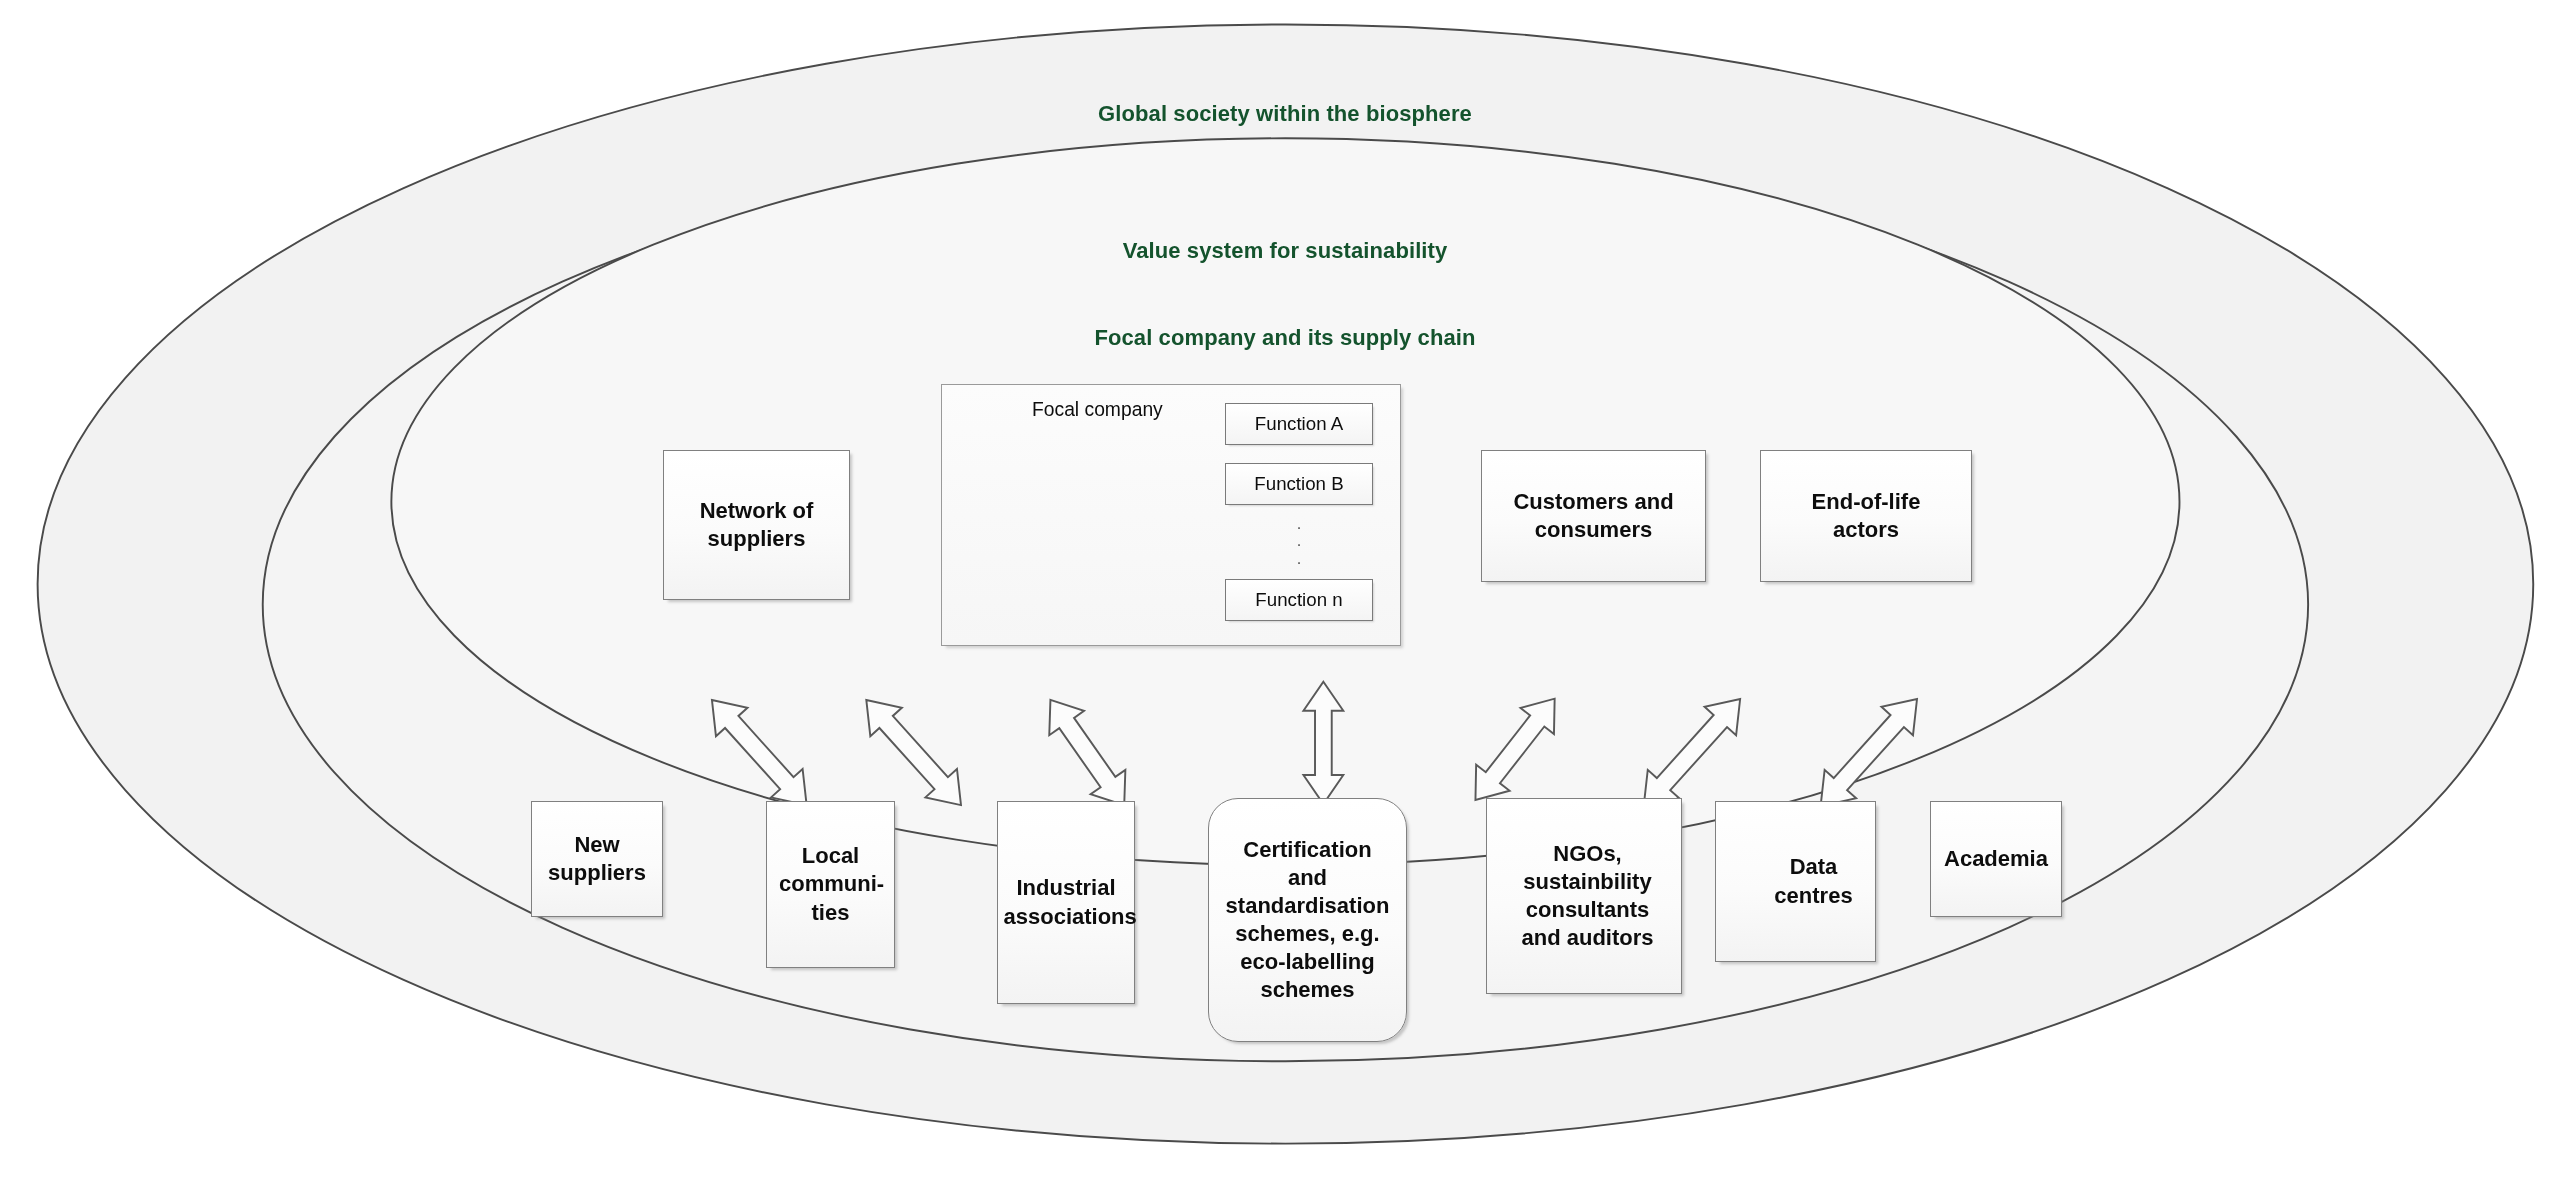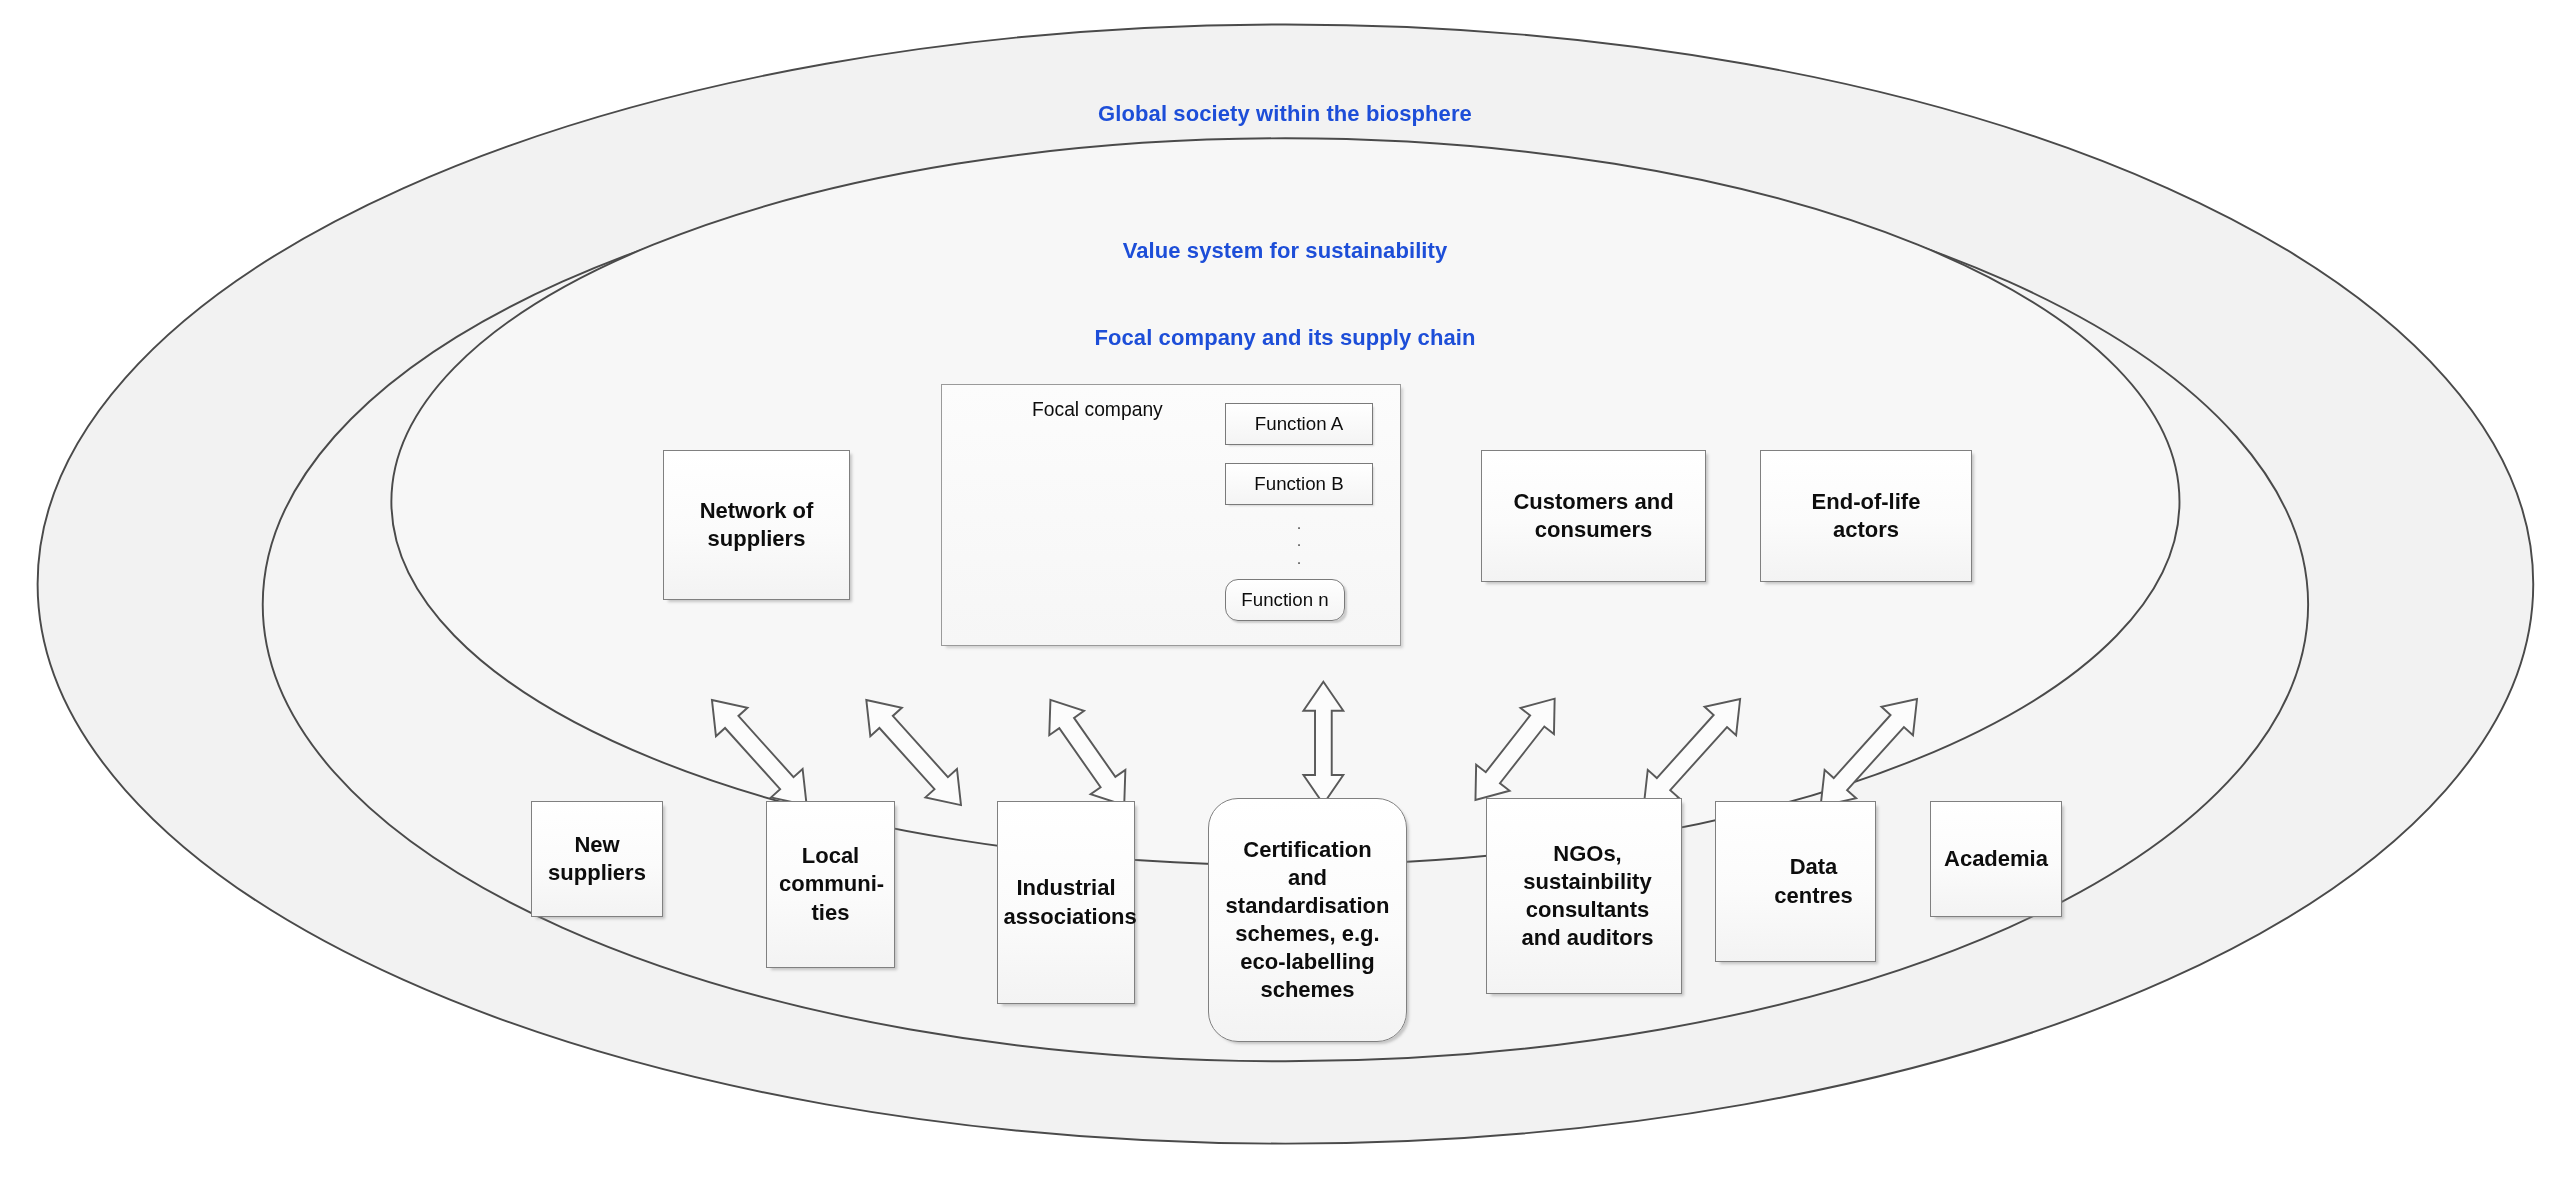--- a/index.html
+++ b/index.html
@@ -26,21 +26,21 @@
   #arrows {
     position: absolute;
     left: 0; top: 0;
     width: 2576px;
     height: 1179px;
   }
   .ring-label {
     position: absolute;
     text-align: center;
     font-weight: bold;
-    color: #1d4ed8;
+    color: #14532d;
     font-size: 22px;
     letter-spacing: 0.1px;
     white-space: nowrap;
     transform: translateX(-50%);
   }
   
   .node {
     position: absolute;
     box-sizing: border-box;
     border: 1.9px solid #808080;
@@ -123,21 +123,21 @@
       <span>Function A</span>
     </div>
     <div class="fn-box" style="left:283px; top:78px; width:148px; height:42px;">
       <span>Function B</span>
     </div>
     <div id="fn-ellipsis" style="left:283px; top:138px; width:148px; height:45px;">
       <span>·</span>
       <span>·</span>
       <span>·</span>
     </div>
-    <div class="fn-box" style="left:283px; top:194px; width:120px; height:42px;border-radius:13px;">
+    <div class="fn-box" style="left:283px; top:194px; width:148px; height:42px;">
       <span>Function n</span>
     </div>
   </div>
 
   <div class="node bold" style="left:1481px; top:450px; width:225px; height:132px;">
     <span style="display:block; max-width:187px;">Customers and consumers</span>
   </div>
 
   <div class="node bold" style="left:1760px; top:450px; width:212px; height:132px;">
     <span style="display:block; max-width:174px;">End-of-life actors</span>

